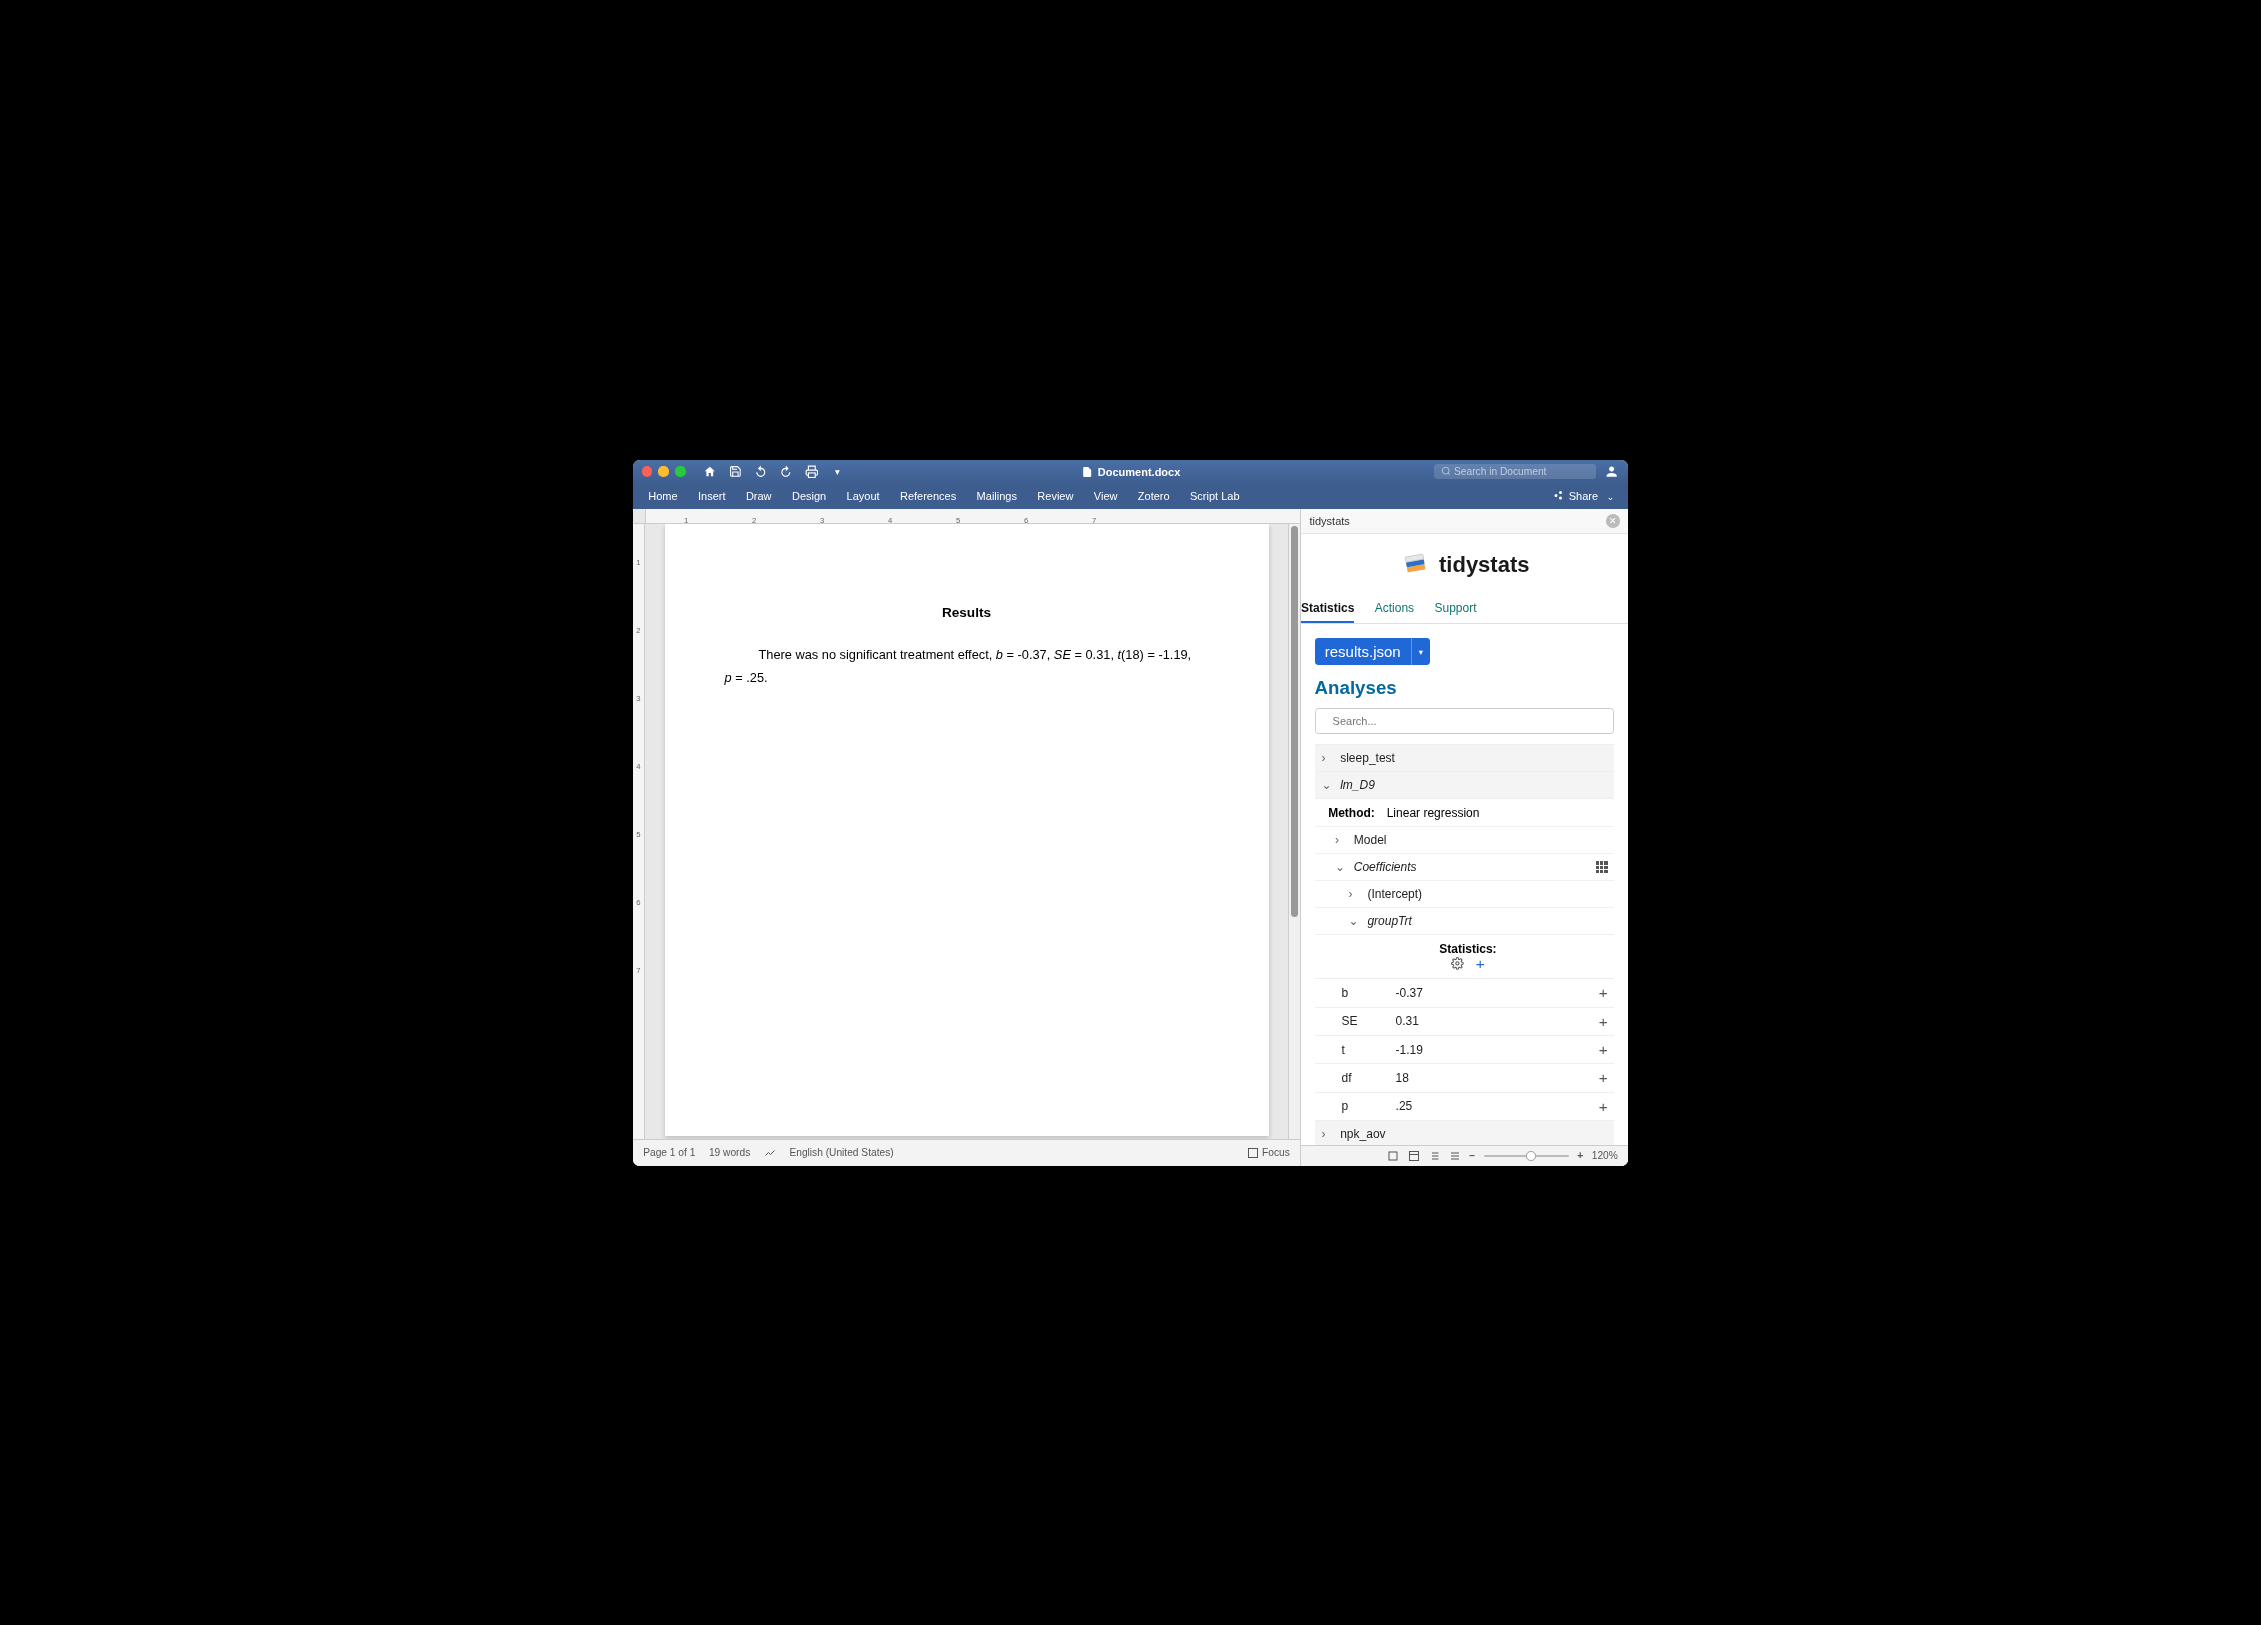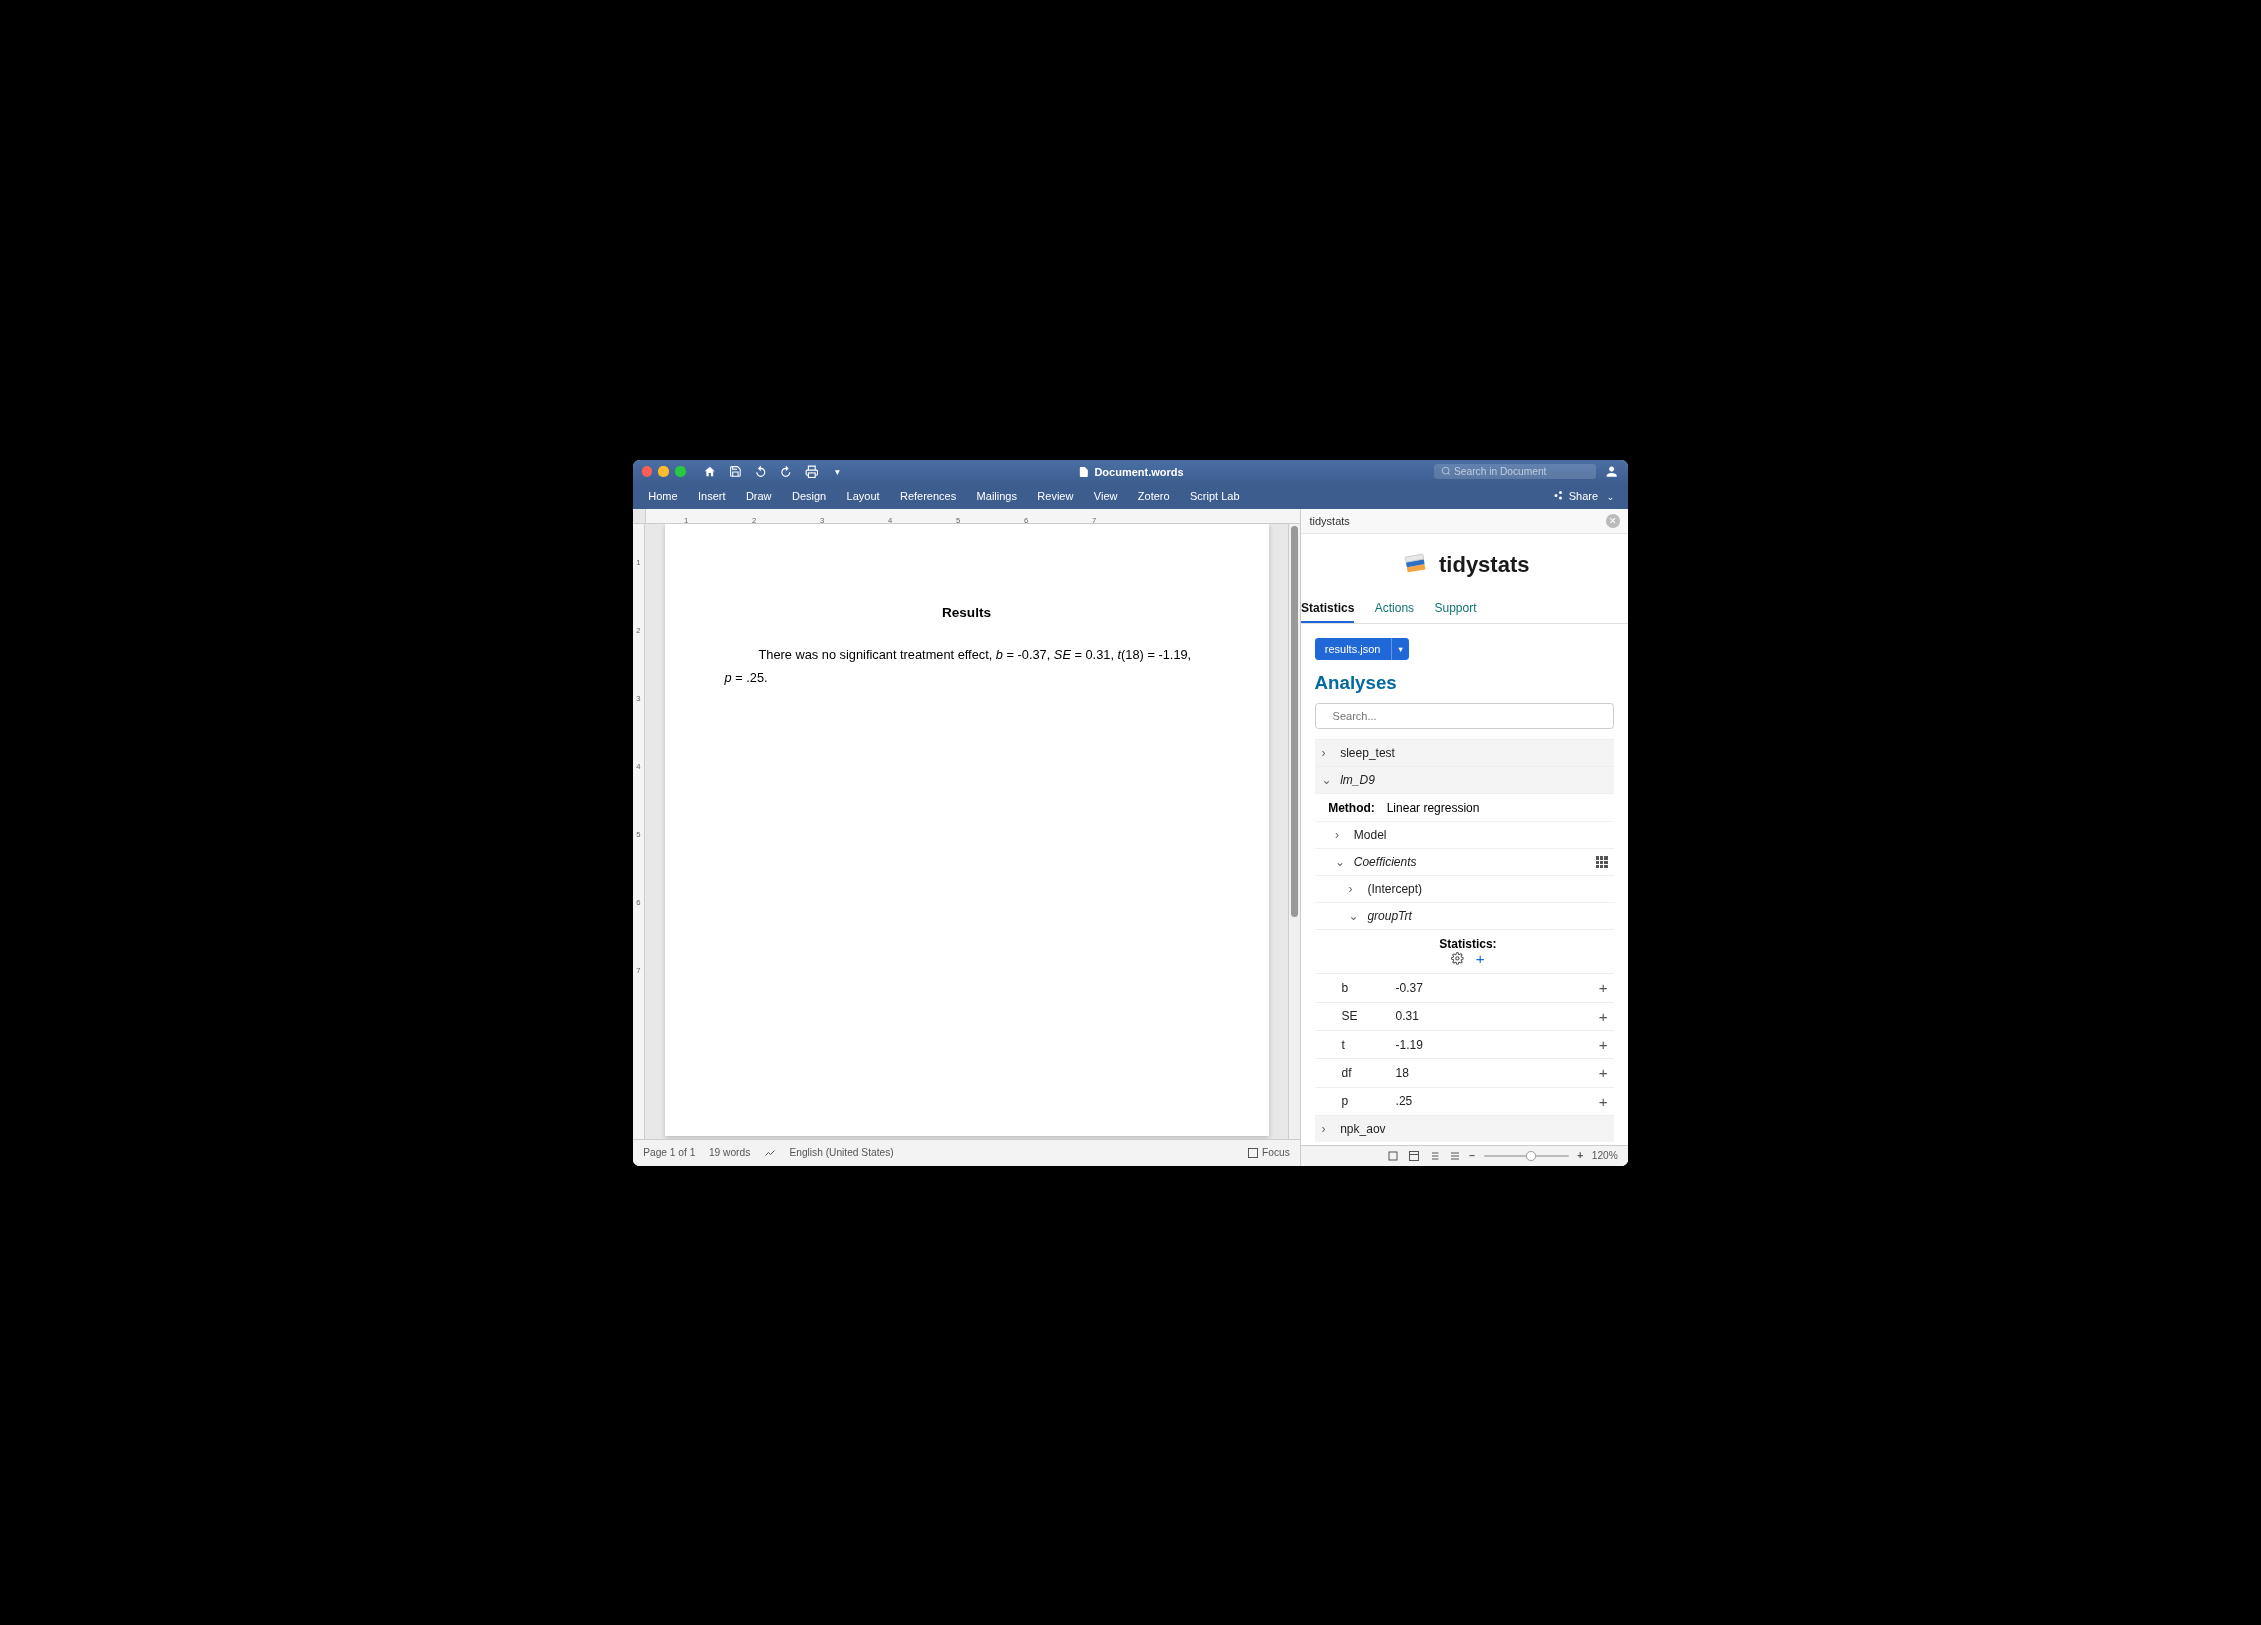--- a/index.html
+++ b/index.html
@@ -47,21 +47,21 @@
 .rp-header { padding: 5.1px 8.5px; font-size: 11px; color: #333; display: flex; align-items: center; justify-content: space-between; border-bottom: 0.9px solid #e5e5e5; background: #f8f8f8; }
 .rp-close { width: 13.6px; height: 13.6px; border-radius: 50%; background: #bbb; color: #fff; display: flex; align-items: center; justify-content: center; font-size: 9.4px; cursor: pointer; }
 .rp-logo { display: flex; align-items: center; justify-content: center; gap: 8.5px; padding: 15.3px 0 12px; }
 .rp-logo-icon { width: 31px; height: 31px; }
 .rp-logo-text { font-size: 22px; font-weight: 700; color: #1a1a1a; }
 .rp-tabs { display: flex; gap: 20.4px; padding: 0 0; border-bottom: 0.9px solid #e0e0e0; }
 .rp-tab { font-size: 12px; color: #0f766e; padding: 8.5px 0 6.8px; cursor: pointer; border-bottom: 2.6px solid transparent; }
 .rp-tab.active { color: #111; border-bottom-color: #2067d8; font-weight: 600; }
 .rp-body { flex: 1; overflow: auto; padding: 13.6px 13.6px 6.8px; }
 .file-btn { display: inline-flex; }
-.file-btn-main { background: #2067d8; color: #fff; padding: 5.1px 10.2px; border-radius: 3.4px 0 0 3.4px; font-size: 11px; font-weight: 500; }
+.file-btn-main { background: #2067d8; color: #fff; padding: 5.1px 10.2px; border-radius: 3.4px 0 0 3.4px; font-size: 15px; font-weight: 500; }
 .file-btn-drop { background: #2067d8; color: #fff; padding: 5.1px 6.8px; border-left: 0.9px solid rgba(255,255,255,0.3); border-radius: 0 3.4px 3.4px 0; font-size: 8.5px; display: flex; align-items: center; }
 .analyses-h { font-size: 18.7px; font-weight: 700; color: #0369a1; margin: 12px 0 8.5px; }
 .search-box { width: 100%; border: 0.9px solid #ccc; border-radius: 3.4px; padding: 6px 17px; font-size: 11px; color: #999; margin-bottom: 10.2px; }
 .tree-row { display: flex; align-items: center; padding: 6px 6.8px; font-size: 12px; color: #222; cursor: pointer; border-top: 0.9px solid #eee; background: #f4f4f4; }
 .tree-row.nested { background: #fff; padding-left: 20.4px; border-top: 0.9px solid #f0f0f0; }
 .tree-row.nested2 { background: #fff; padding-left: 34px; border-top: 0.9px solid #f0f0f0; }
 .tree-row .chev { width: 12px; margin-right: 6.8px; color: #666; }
 .tree-row .italic { font-style: italic; }
 .method-row { padding: 6.8px 13.6px; font-size: 12px; border-top: 0.9px solid #eee; }
 .method-row b { font-weight: 600; margin-right: 8.5px; }
@@ -127,21 +127,21 @@
             <path d="M6 18H4a2 2 0 01-2-2v-5a2 2 0 012-2h16a2 2 0 012 2v5a2 2 0 01-2 2h-2"></path>
             <rect x="6" y="14" width="12" height="8"></rect>
           </svg>
         </div>
       <div class="tb-icon" style="font-size:9.4px">▾</div>
     </div>
     <div class="tb-title">
       <svg viewBox="0 0 24 24" width="12" height="12" fill="#fff">
           <path d="M14 2H6a2 2 0 00-2 2v16a2 2 0 002 2h12a2 2 0 002-2V8l-6-6z"></path>
         </svg>
-      <span>Document.words</span>
+      <span>Document.docx</span>
     </div>
     <div class="tb-right">
       <div class="search-doc">
         <svg viewBox="0 0 24 24" width="10.2" height="10.2" fill="none" stroke="currentColor" stroke-width="2">
             <circle cx="11" cy="11" r="8"></circle>
             <line x1="21" y1="21" x2="16.65" y2="16.65"></line>
           </svg>
         <span>Search in Document</span>
       </div>
       <svg viewBox="0 0 24 24" width="15.3" height="15.3" fill="#fff">

